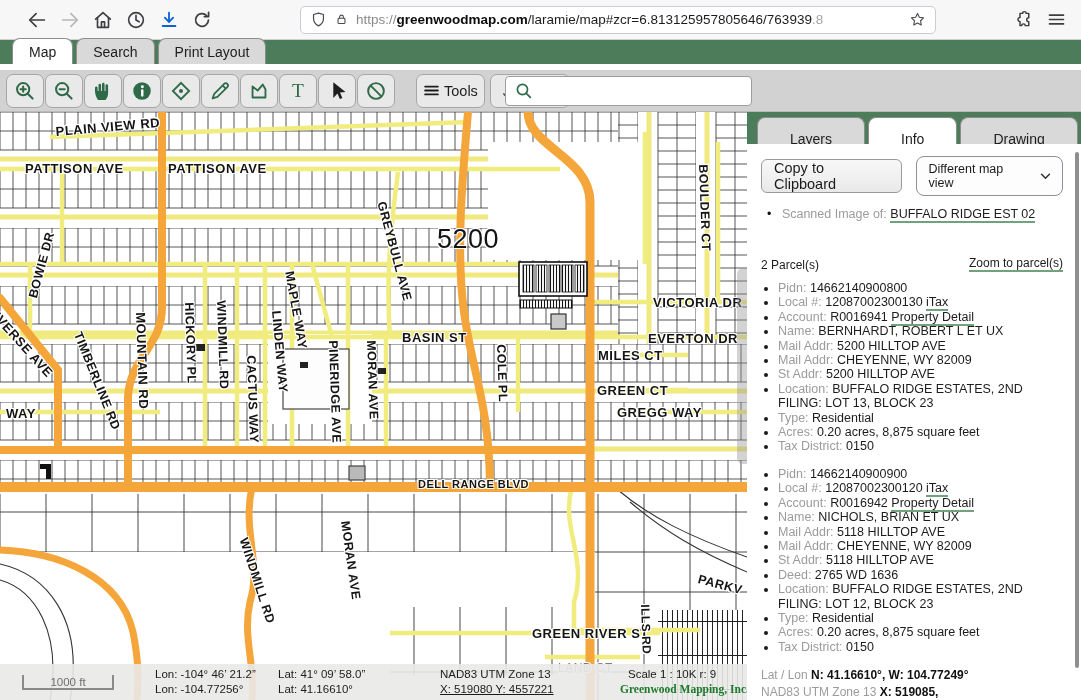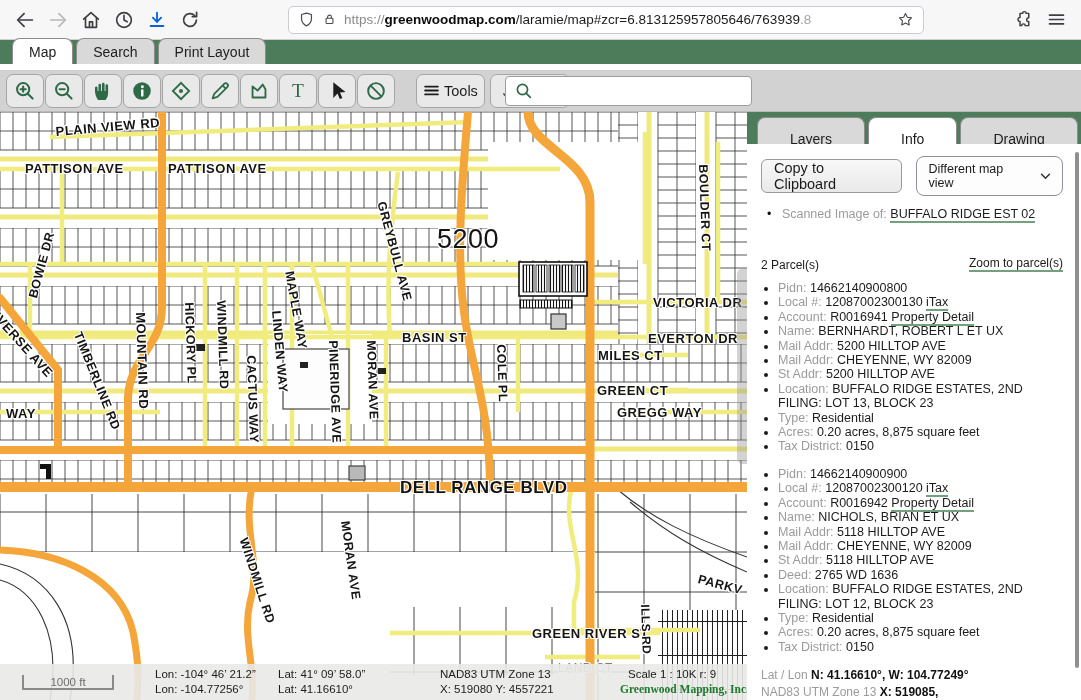--- a/index.html
+++ b/index.html
@@ -1,21 +1,21 @@
 <!DOCTYPE html>
 <html><head>
 <meta charset="utf-8">
 <style>
   html,body{margin:0;padding:0;width:1081px;height:700px;overflow:hidden;
     font-family:"Liberation Sans",sans-serif;background:#fff;position:relative;}
   *{box-sizing:border-box;}
 
   
   #chrome{position:absolute;top:0;left:0;width:1081px;height:40px;background:#f7f7f8;
-    border-bottom:1px solid #cfcfd4;display:flex;align-items:center;padding-left:8px;}
+    border-bottom:1px solid #cfcfd4;display:flex;align-items:center;padding-left:20px;}
   .nbtn{width:33px;height:32px;display:flex;align-items:center;justify-content:center;border-radius:4px;flex:0 0 auto;}
   .nbtn svg{display:block;}
   #urlbar{margin-left:82px;width:636px;height:28px;background:#fff;border:1px solid #ccccd4;
     border-radius:5px;display:flex;align-items:center;padding:0 9px;gap:7px;font-size:13.5px;color:#222;}
   #urltext{white-space:nowrap;overflow:hidden;flex:1 1 auto;}
   #urltext .scheme{color:#8a8a8a;}
   #urltext .domain{color:#0c0c0d;font-weight:700;}
   #urltext .path{color:#1c1c1c;}
   #urltext .tail{color:#a5a5a5;}
   #chrome .right{margin-left:auto;display:flex;align-items:center;margin-right:8px;}
@@ -364,40 +364,40 @@
       <span class="mlab" style="left: 378px; top: 228px; transform: rotate(88deg); font-size: 12.5px;">MORAN AVE</span>
       <span class="mlab" style="left: 437px; top: 112px; font-size: 27px; font-weight: 400;">5200</span>
       <span class="mlab" style="left: 402px; top: 218px;">BASIN ST</span>
       <span class="mlab" style="left: 508px; top: 232px; transform: rotate(88deg); font-size: 12.5px;">COLE PL</span>
       <span class="mlab" style="left: 653px; top: 183px;">VICTORIA DR</span>
       <span class="mlab" style="left: 648px; top: 219px;">EVERTON DR</span>
       <span class="mlab" style="left: 598px; top: 236px;">MILES CT</span>
       <span class="mlab" style="left: 597px; top: 271px;">GREEN CT</span>
       <span class="mlab" style="left: 617px; top: 293px;">GREGG WAY</span>
       <span class="mlab" style="left: 710px; top: 52px; transform: rotate(88deg); font-size: 12.5px;">BOULDER CT</span>
-      <span class="mlab" style="left: 400px; top: 366px; font-size: 17px;">DELL RANGE BLVD</span>
+      <span class="mlab" style="left: 418px; top: 366px; font-size: 11px;">DELL RANGE BLVD</span>
       <span class="mlab" style="left: 250px; top: 424px; transform: rotate(72deg); font-size: 12.5px;">WINDMILL RD</span>
       <span class="mlab" style="left: 352px; top: 408px; transform: rotate(82deg); font-size: 12.5px;">MORAN AVE</span>
       <span class="mlab" style="left: 532px; top: 514px;">GREEN RIVER ST</span>
       <span class="mlab" style="left: 558px; top: 549px; font-size: 12px; color: rgb(125, 125, 125); font-weight: 400;">LAND CT</span>
       <span class="mlab" style="left: 652px; top: 492px; transform: rotate(88deg); font-size: 12px;">ILLS RD</span>
       <span class="mlab" style="left: 700px; top: 460px; transform: rotate(15deg); font-size: 12.5px;">PARKV</span>
     </div>
   <div id="maphandle"></div>
 
   <div id="statusbar">
     <div id="scalebar">
         <span>1000 ft</span>
       </div>
     <div class="sb" style="left:155px;top:3px;">Lon: -104° 46’ 21.2”</div>
     <div class="sb" style="left:155px;top:18px;">Lon: -104.77256°</div>
     <div class="sb" style="left:278px;top:3px;">Lat: 41° 09’ 58.0”</div>
     <div class="sb" style="left:278px;top:18px;">Lat: 41.16610°</div>
     <div class="sb" style="left:440px;top:3px;">NAD83 UTM Zone 13</div>
-    <div class="sb" style="left:440px;top:18px;">X: 519080 Y: 4557221</div>
+    <div class="sb" style="left:440px;top:18px;text-decoration:underline;">X: 519080 Y: 4557221</div>
     <div class="sb" style="left:628px;top:3px;">Scale 1 : 10K r: 9</div>
     <div class="sb credit" style="left:620px;top:18px;">Greenwood Mapping, Inc.</div>
   </div>
 </div>
 
 <div id="panel">
   <div class="ptabs">
     <div class="ptab">Layers</div>
     <div class="ptab active">Info</div>
     <div class="ptab">Drawing</div>

